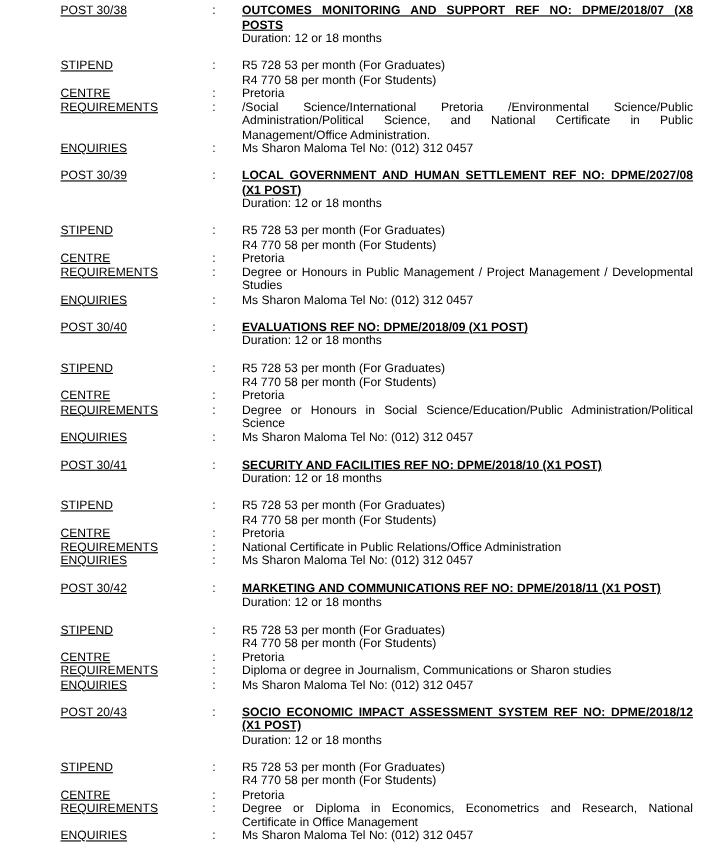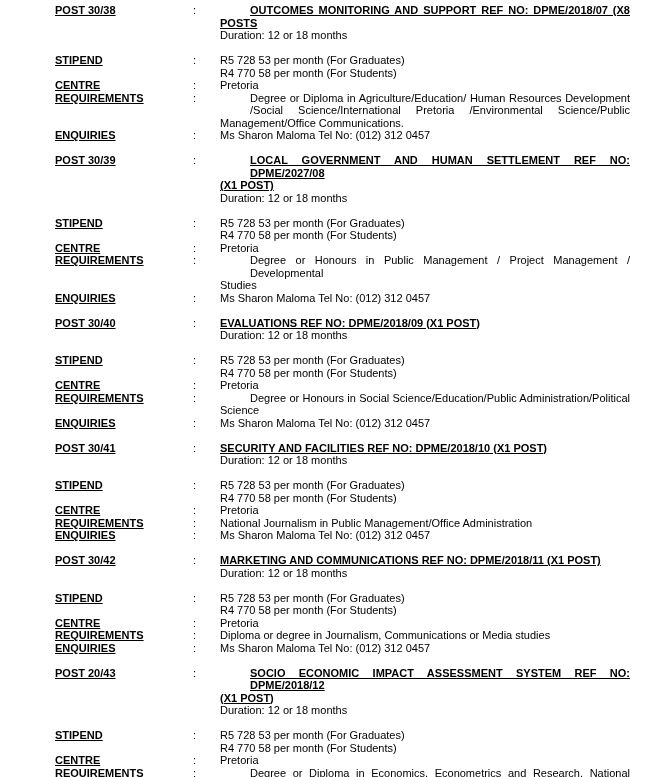--- a/index.html
+++ b/index.html
@@ -22,40 +22,39 @@
     color: #000000;
     background: #ffffff;
   }
   .row {
     display: flex;
     align-items: flex-start;
   }
   .lbl {
     flex: 0 0 138px;
     width: 138px;
-    font-weight: 700;
+    font-weight: 400;
     text-decoration: underline;
     white-space: nowrap;
   }
   .colon {
     flex: 0 0 27px;
     width: 27px;
   }
   .val {
     flex: 1 1 auto;
     min-width: 0;
   }
   .title-line {
     font-weight: 700;
     text-decoration: underline;
   }
   .fill {
     text-align: justify;
     text-align-last: justify;
-    margin-left: 30px;
   }
   .gap {
     height: 12.5px;
   }
 </style>
 </head>
 <body>
 
 <div class="doc">
 
@@ -80,23 +79,23 @@
     </div>
     <div class="row">
       <div class="lbl">CENTRE</div>
       <div class="colon">:</div>
       <div class="val">Pretoria</div>
     </div>
     <div class="row">
       <div class="lbl">REQUIREMENTS</div>
       <div class="colon">:</div>
       <div class="val">
-        <div class="fill">Degree or Diploma in Agriculture/Education/ Human Resources Development</div>
         <div class="fill">/Social Science/International Pretoria /Environmental Science/Public</div>
-        <div>Management/Office Communications.</div>
+        <div class="fill">Administration/Political Science, and National Certificate in Public</div>
+        <div>Management/Office Administration.</div>
       </div>
     </div>
     <div class="row">
       <div class="lbl">ENQUIRIES</div>
       <div class="colon">:</div>
       <div class="val">Ms Sharon Maloma Tel No: (012) 312 0457</div>
     </div>
     <div class="gap"></div>
   </div>
 
@@ -199,21 +198,21 @@
     </div>
     <div class="row">
       <div class="lbl">CENTRE</div>
       <div class="colon">:</div>
       <div class="val">Pretoria</div>
     </div>
     <div class="row">
       <div class="lbl">REQUIREMENTS</div>
       <div class="colon">:</div>
       <div class="val">
-        <div>National Journalism in Public Management/Office Administration</div>
+        <div>National Certificate in Public Relations/Office Administration</div>
       </div>
     </div>
     <div class="row">
       <div class="lbl">ENQUIRIES</div>
       <div class="colon">:</div>
       <div class="val">Ms Sharon Maloma Tel No: (012) 312 0457</div>
     </div>
     <div class="gap"></div>
   </div>
 
@@ -237,21 +236,21 @@
     </div>
     <div class="row">
       <div class="lbl">CENTRE</div>
       <div class="colon">:</div>
       <div class="val">Pretoria</div>
     </div>
     <div class="row">
       <div class="lbl">REQUIREMENTS</div>
       <div class="colon">:</div>
       <div class="val">
-        <div>Diploma or degree in Journalism, Communications or Media studies</div>
+        <div>Diploma or degree in Journalism, Communications or Sharon studies</div>
       </div>
     </div>
     <div class="row">
       <div class="lbl">ENQUIRIES</div>
       <div class="colon">:</div>
       <div class="val">Ms Sharon Maloma Tel No: (012) 312 0457</div>
     </div>
     <div class="gap"></div>
   </div>
 

